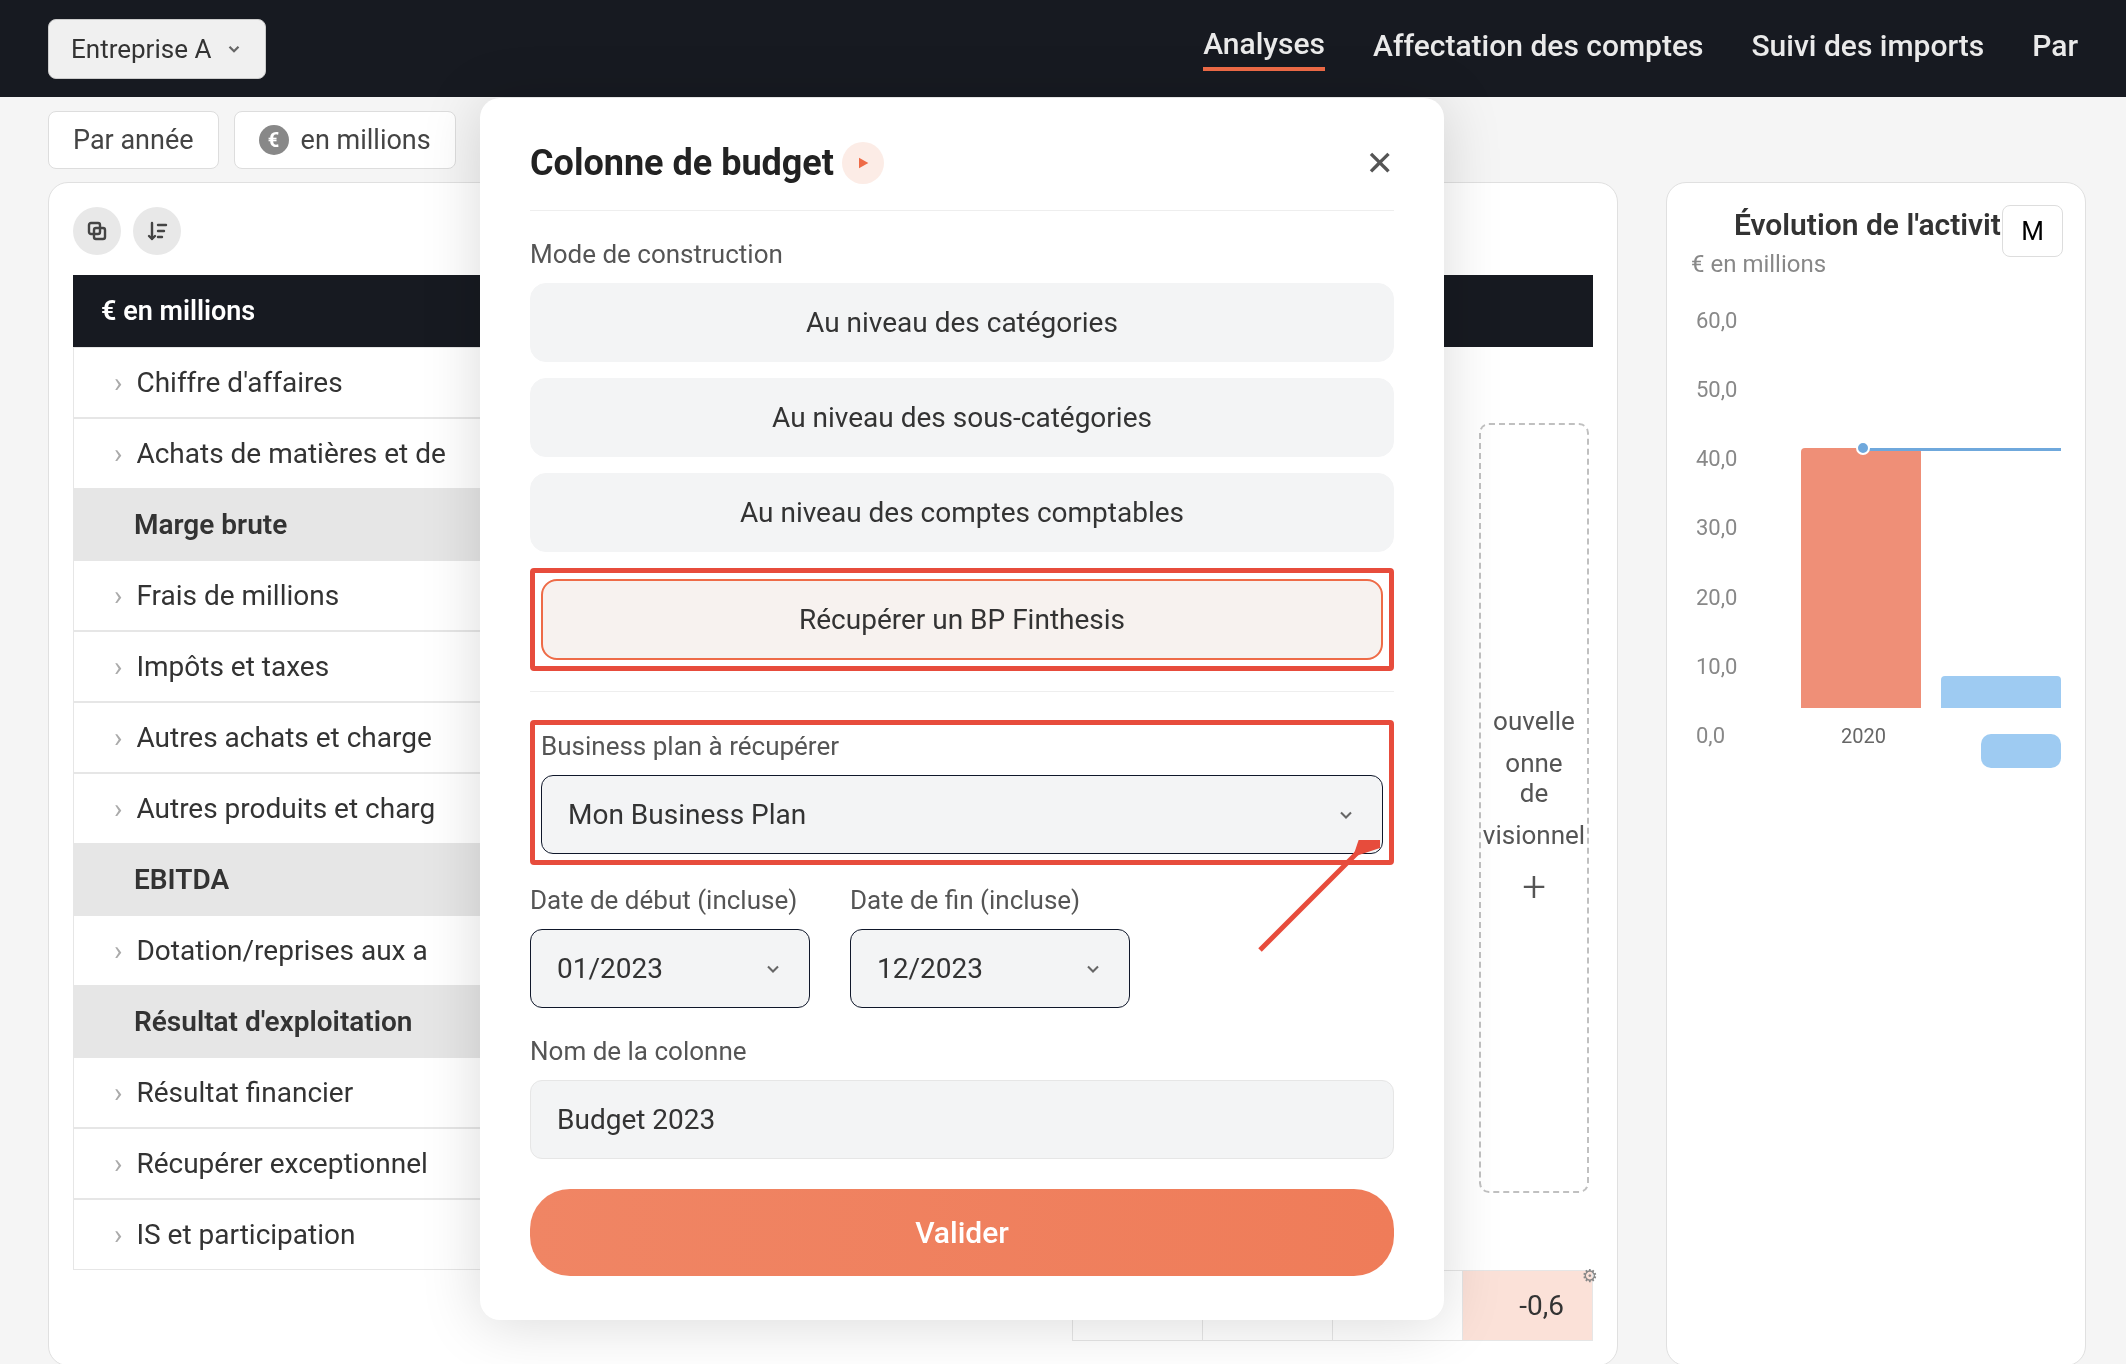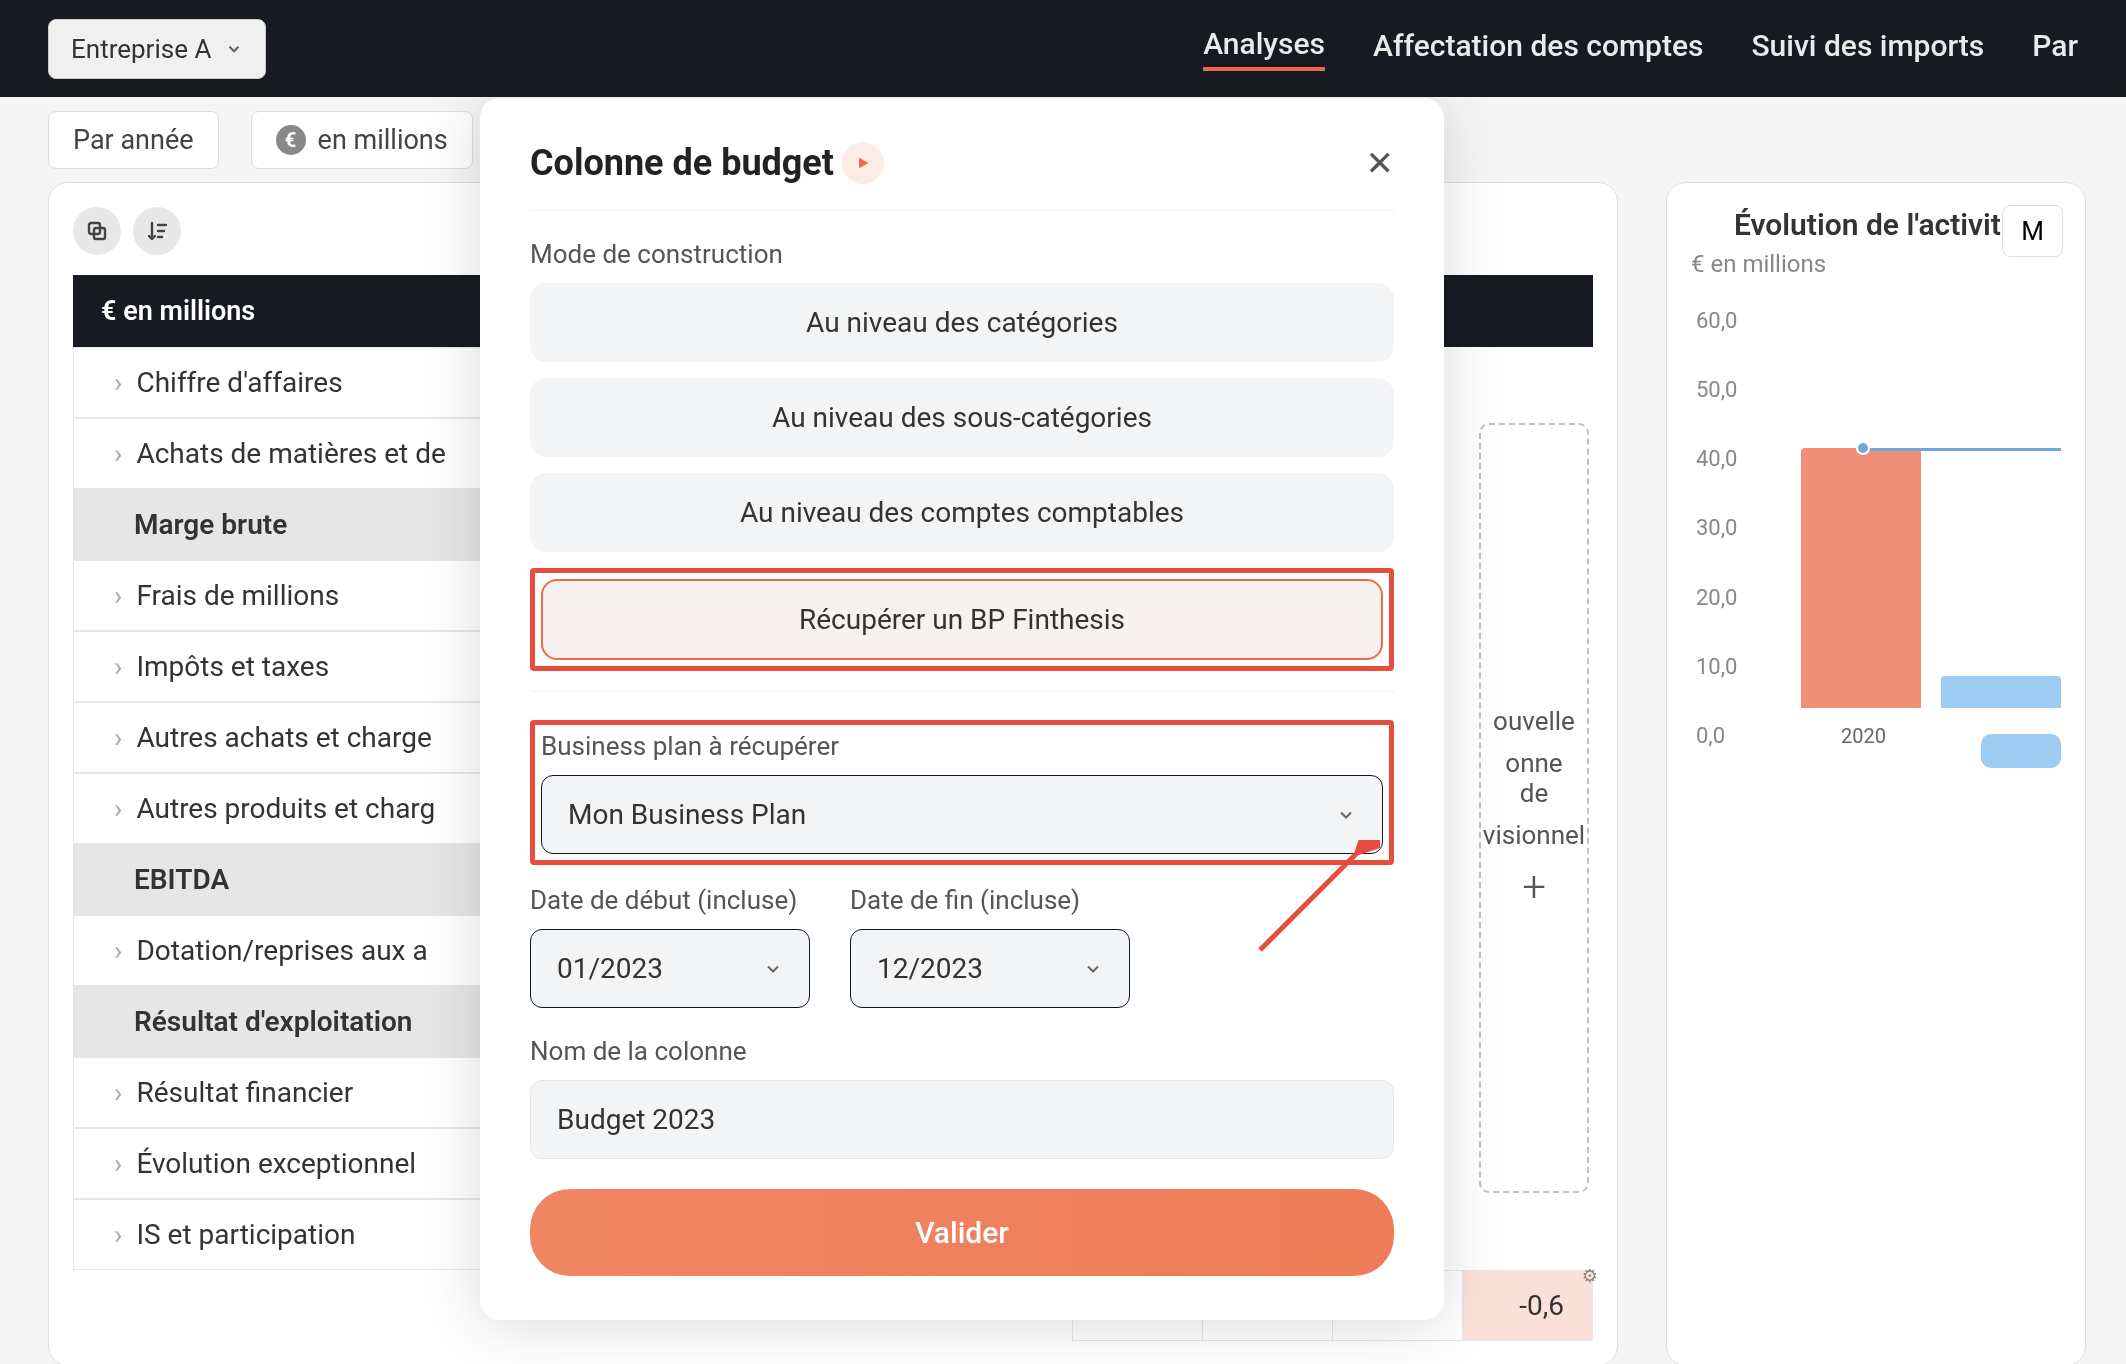--- a/index.html
+++ b/index.html
@@ -7,21 +7,21 @@
 
   
   .navbar { height: 97px; background: #171a21; display: flex; align-items: center; padding: 0 48px; gap: 48px; }
   .company-select { background: #f0f0f0; border: 1px solid #ccc; border-radius: 8px; padding: 14px 22px; display: flex; align-items: center; gap: 14px; font-size: 26px; color: #333; cursor: pointer; }
   .company-select svg { width: 18px; height: 18px; }
   .nav-spacer { flex: 1; }
   .nav-item { color: #eaeaea; font-size: 30px; font-weight: 500; cursor: pointer; padding-bottom: 6px; }
   .nav-item.active { border-bottom: 4px solid #ee6b47; }
 
   
-  .filter-bar { height: 85px; display: flex; align-items: center; gap: 32px; padding: 0 48px; }
+  .filter-bar { height: 85px; display: flex; align-items: center; gap: 15px; padding: 0 48px; }
   .filter-chip { background: #fff; border: 1px solid #ddd; border-radius: 8px; padding: 12px 24px; font-size: 27px; color: #444; cursor: pointer; display: flex; align-items: center; gap: 12px; }
   .euro-badge { width: 30px; height: 30px; background: #888; color: #fff; border-radius: 50%; display: inline-flex; align-items: center; justify-content: center; font-size: 20px; font-weight: bold; }
 
   
   .content { display: flex; gap: 48px; padding: 0 48px; }
   .card { background: #fff; border: 1px solid #e0e0e0; border-radius: 20px; padding: 24px; }
 
   
   .table-card { flex: 0 0 1570px; position: relative; }
   .table-toolbar { display: flex; gap: 12px; margin-bottom: 20px; }
@@ -197,21 +197,21 @@
           </tr>
           <tr class="pnl-row">
             <td class="label-cell" colspan="5">
               <span class="chev">›</span>
               <span>Résultat financier</span>
             </td>
           </tr>
           <tr class="pnl-row">
             <td class="label-cell" colspan="5">
               <span class="chev">›</span>
-              <span>Évolution exceptionnel</span>
+              <span>Récupérer exceptionnel</span>
             </td>
           </tr>
           <tr class="pnl-row">
             <td class="label-cell" colspan="5">
               <span class="chev">›</span>
               <span>IS et participation</span>
             </td>
           </tr>
         </tbody>
       <tbody>

